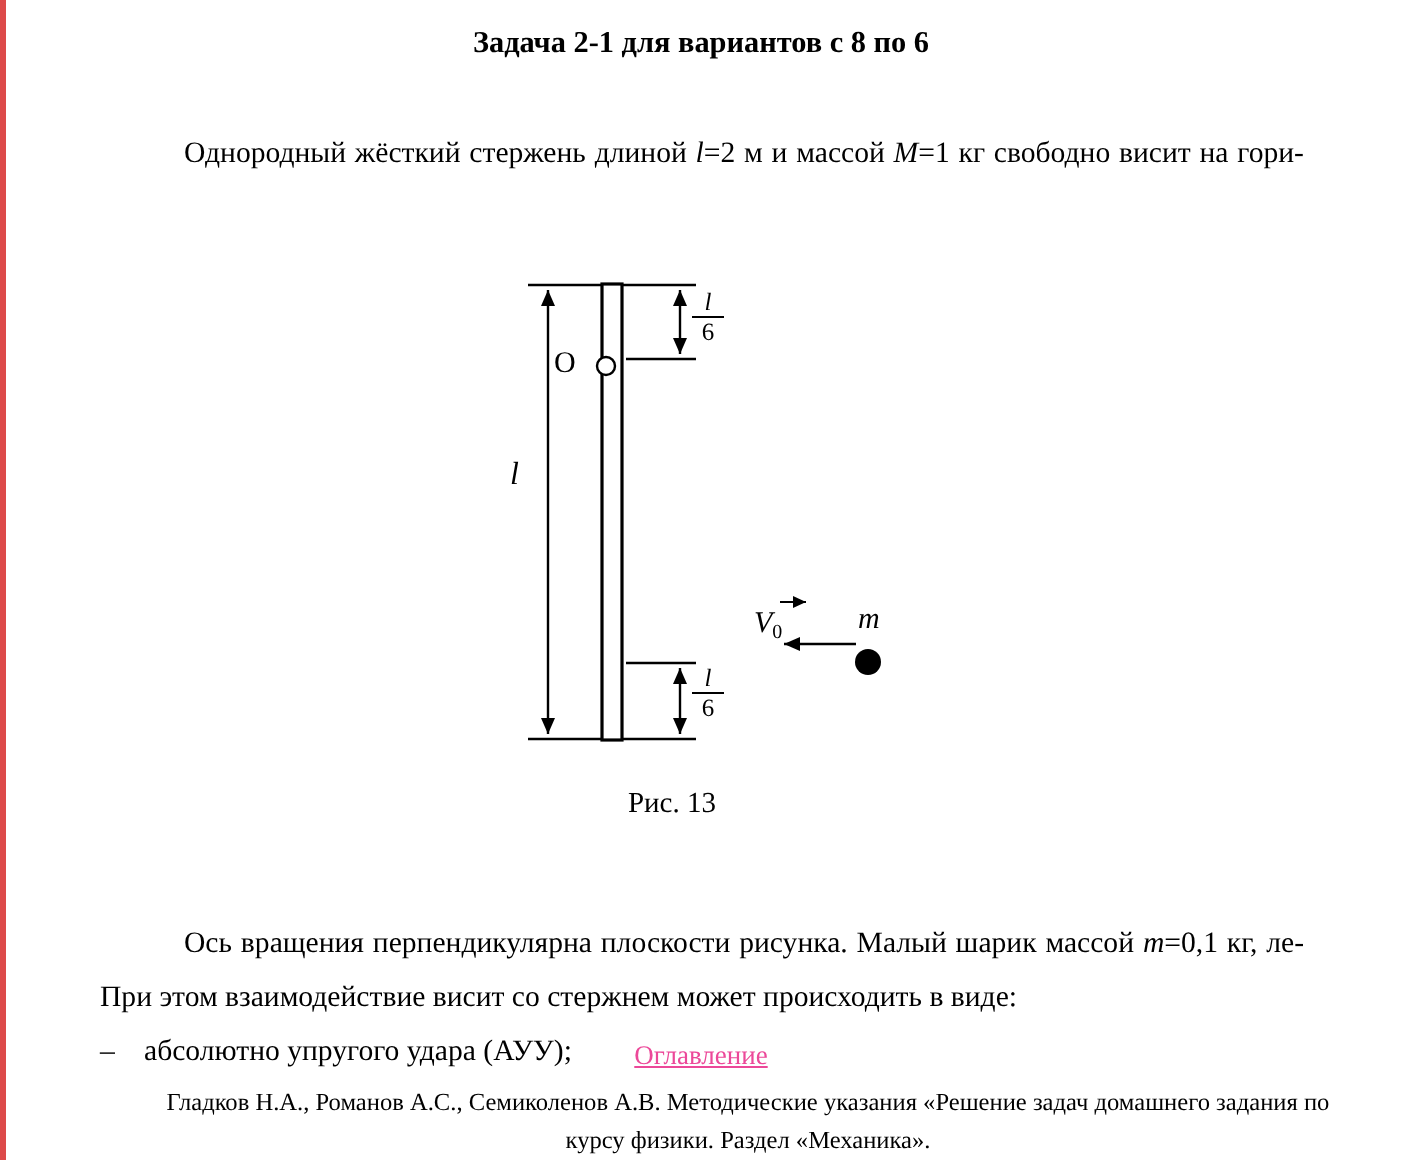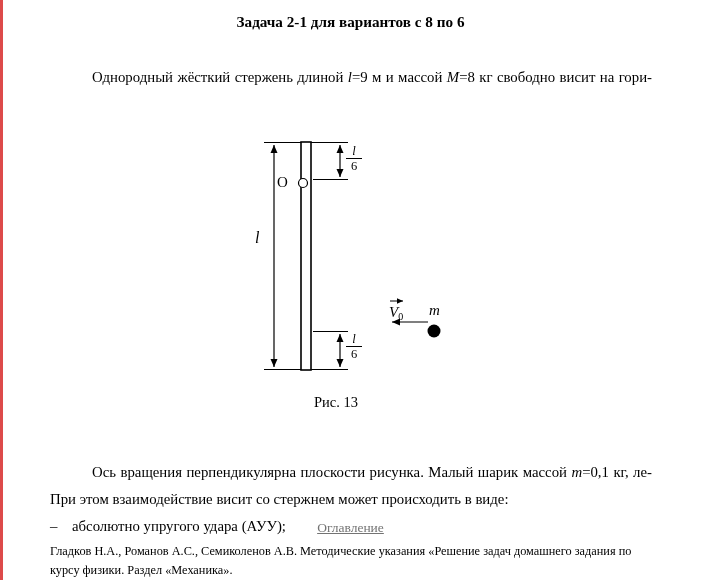--- a/index.html
+++ b/index.html
@@ -35,37 +35,37 @@
 
   .flabel { position:absolute; font-size:15px; line-height:16px; }
   .italic { font-style:italic; }
   .frac { position:absolute; width:16px; text-align:center; font-size:12.5px; line-height:14px; }
   .frac .num { font-style:italic; border-bottom:1px solid #000; padding:0 2px; }
   .frac .den { }
 
   .caption { position:absolute; top:394px; left:0; width:672px; text-align:center; font-size:14.5px; }
 
   .toclink-wrap { position:absolute; top:520px; left:0; width:100%; text-align:center; font-size:13.5px; }
-  .toclink { color:#737373; text-decoration:underline; cursor:pointer; }
+  .toclink { color:#ec4899; text-decoration:underline; cursor:pointer; }
 
   .footer {
     position:absolute; left:50px; top:542px; width:648px;
-    font-size:12.3px; line-height:18.5px; white-space:nowrap;
+    font-size:12.3px; line-height:18.5px; white-space:nowrap;text-align:center;
   }
 </style>
 </head>
 <body>
 
 <div class="page">
   <div class="edge-strip"></div>
 
   <div class="title">Задача 2-1 для вариантов с 8 по 6</div>
 
   <div class="para" id="para1">
-    <div class="line jfull indent"><span>Однородный жёсткий стержень длиной </span><i>l</i><span>=9 м и массой </span><i>M</i><span>=8 кг свободно висит на гори-</span></div>
+    <div class="line jfull indent"><span>Однородный жёсткий стержень длиной </span><i>l</i><span>=2 м и массой </span><i>M</i><span>=1 кг свободно висит на гори-</span></div>
   </div>
 
   <div class="figure">
     <svg width="701" height="242">
       <defs>
         <marker id="ah" viewBox="0 0 10 8" markerWidth="10" markerHeight="8" refX="8.5" refY="4" orient="auto-start-reverse" markerUnits="userSpaceOnUse">
           <path d="M0.5,0.5 L8.5,4 L0.5,7.5 z"></path>
         </marker>
         <marker id="ahs" viewBox="0 0 8 6" markerWidth="8" markerHeight="6" refX="6.5" refY="3" orient="auto" markerUnits="userSpaceOnUse">
           <path d="M0,0 L6.5,3 L0,6 z"></path>
@@ -90,21 +90,21 @@
 
     <div class="frac" style="left:346px;top:6px">
       <div class="num">l</div>
       <div class="den">6</div>
     </div>
     <div class="frac" style="left:346px;top:194px">
       <div class="num">l</div>
       <div class="den">6</div>
     </div>
 
-    <div class="flabel" style="left:389px;top:166px"><i>V</i><sub>0</sub></div>
+    <div class="flabel" style="left:377px;top:166px"><i>V</i><sub>0</sub></div>
     <div class="flabel italic" style="left:429px;top:164px">m</div>
   </div>
 
   <div class="caption">Рис. 13</div>
 
   <div class="para" id="para2">
     <div class="line jfull indent"><span>Ось вращения перпендикулярна плоскости рисунка. Малый шарик массой </span><i>m</i><span>=0,1 кг, ле-</span></div>
     <div class="line">При этом взаимодействие висит со стержнем может происходить в виде:</div>
     <div class="line"><span class="bdash">–</span><span>абсолютно упругого удара (АУУ);</span></div>
   </div>

